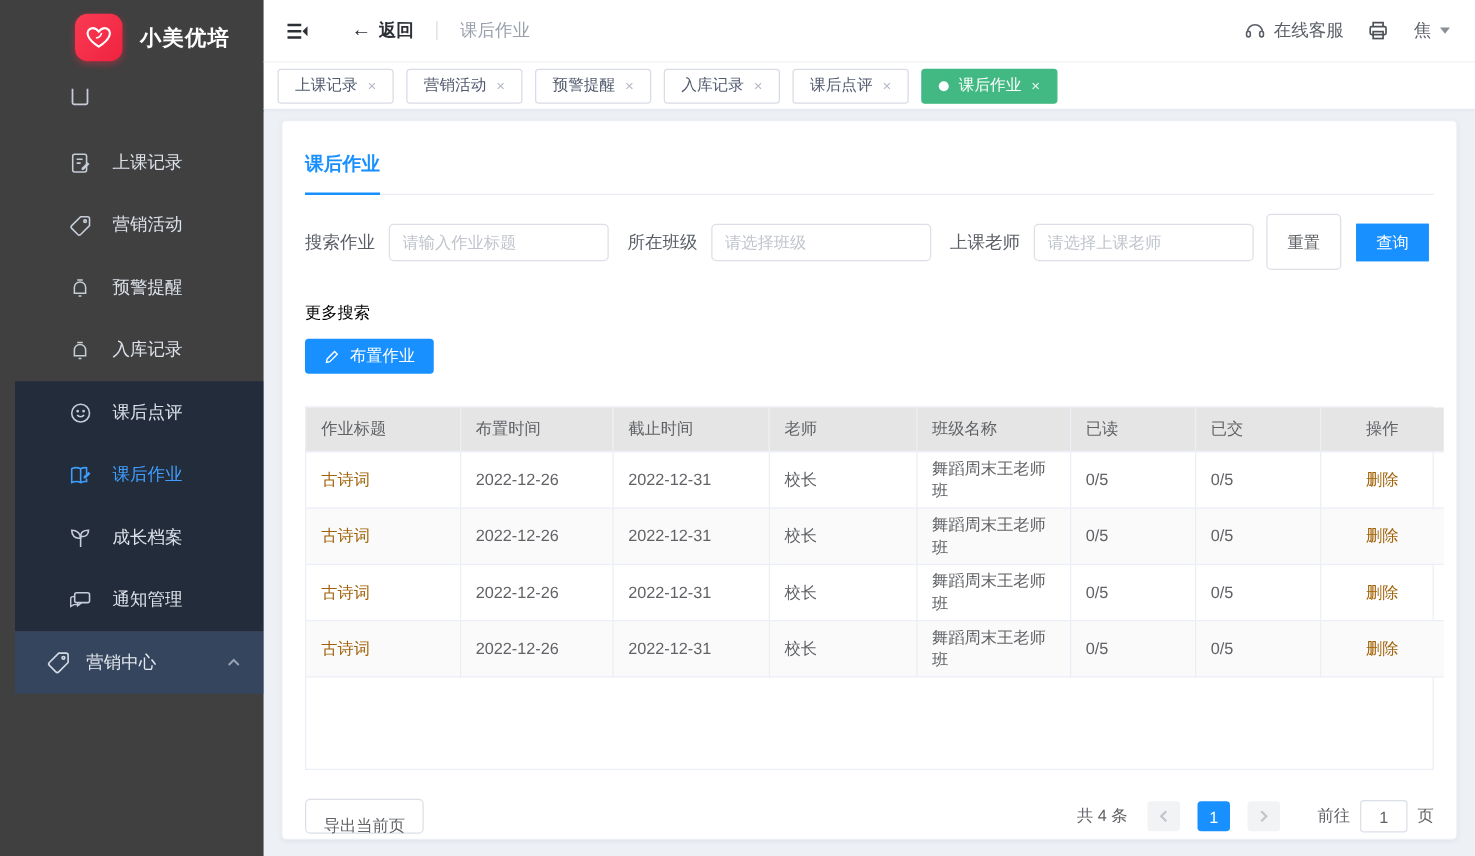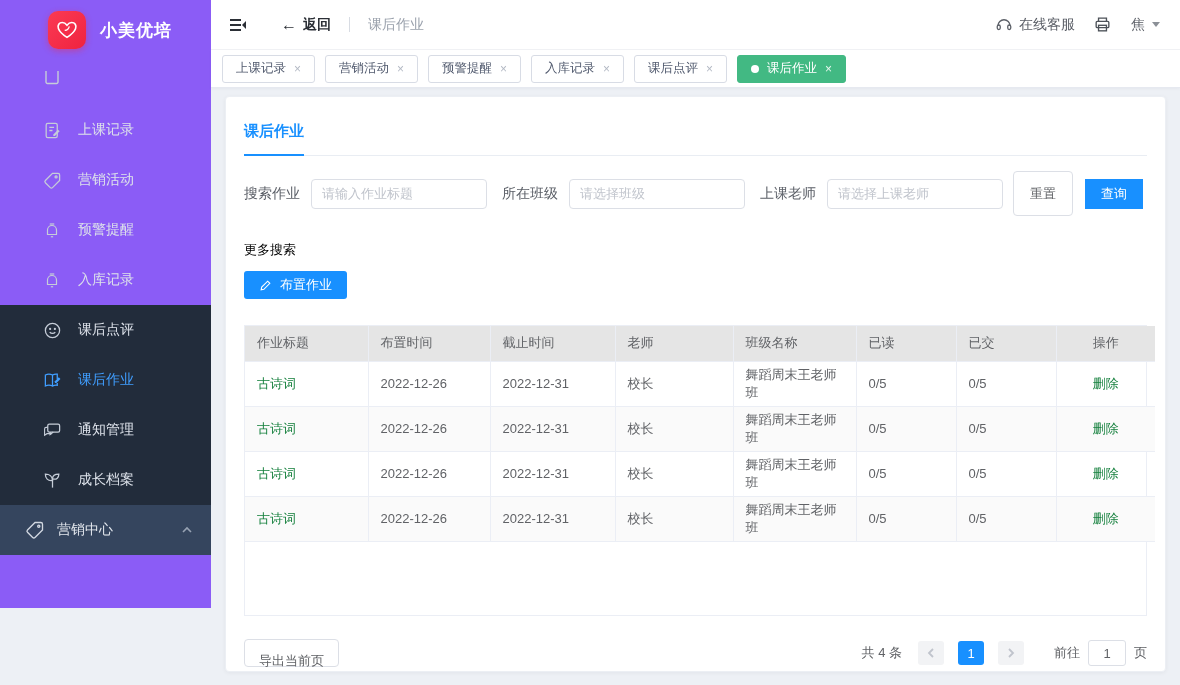--- a/index.html
+++ b/index.html
@@ -1,21 +1,21 @@
 <!DOCTYPE html>
 <html><head>
 <meta charset="utf-8">
 <style>
   * { margin:0; padding:0; box-sizing:border-box; }
   html,body { width:1180px; height:685px; overflow:hidden; }
   body { font-family:"Liberation Sans","DejaVu Sans",sans-serif; background:#edf0f5; color:#606266; }
   .app { position:relative; width:1180px; height:685px; }
 
   
-  .sidebar { position:absolute; left:0; top:0; width:211px; height:608px; background:#8b5cf6; overflow:hidden; }
+  .sidebar { position:absolute; left:0; top:0; width:211px; height:685px; background:#404040; overflow:hidden;padding-left:12px; }
   .logo { height:60px; display:flex; align-items:center; padding-left:48px; gap:14px; }
   .logo-box { width:38px; height:38px; border-radius:10px; background:linear-gradient(135deg,#fb3a54,#ef233f); display:flex; align-items:center; justify-content:center; box-shadow:0 2px 6px rgba(240,40,70,.45); }
   .logo-title { color:#ffffff; font-size:17px; font-weight:bold; letter-spacing:1px; }
   .menu { margin-top:-5px; }
   .menu-item { height:50px; display:flex; align-items:center; padding-left:42px; gap:16px; color:#dde2ea; font-size:14px; cursor:pointer; }
   .menu-item .mi-icon { width:20px; height:20px; color:#c6cdd8; flex:none; display:flex; align-items:center; justify-content:center; }
   .menu-item.active { color:#409eff; }
   .menu-item.active .mi-icon { color:#409eff; }
   .menu-section { height:50px; display:flex; align-items:center; padding-left:25px; gap:12px; background:#35455e; color:#e4e8ee; font-size:14px; cursor:pointer; position:relative; }
   .menu-section .mi-icon { width:20px; height:20px; color:#d3d9e2; display:flex; align-items:center; justify-content:center; }
@@ -61,21 +61,21 @@
   .assign-row { margin-top:12px; }
   .btn-assign { height:28px; padding:0 15px; background:#1890ff; border:none; border-radius:3px; color:#fff; font-size:13px; cursor:pointer; display:inline-flex; align-items:center; gap:8px; font-family:inherit; }
 
   .table-wrap { margin-top:26px; height:291px; border:1px solid #ebeef5; }
   table { width:100%; border-collapse:collapse; table-layout:fixed; }
   th, td { border-right:1px solid #ebeef5; border-bottom:1px solid #ebeef5; padding:0 12px; text-align:left; font-size:13px; }
   th:last-child, td:last-child { border-right:none; text-align:center; }
   th { height:35px; color:#606266; font-weight:normal; background:#e5e5e5; }
   td { height:45px; color:#606266; background:transparent; }
   tbody tr:nth-child(even) { background:#fafafa; }
-  td.link, .del-link { color:#15803d; cursor:pointer; }
+  td.link, .del-link { color:#a16207; cursor:pointer; }
   col.c1{width:123px} col.c2{width:122px} col.c3{width:125px} col.c4{width:118px} col.c5{width:123px} col.c6{width:100px} col.c7{width:100px} col.c8{width:99px}
 
   .foot-row { margin-top:23px; display:flex; align-items:center; }
   .btn-export { height:28px; padding:12px 14px; background:#fff; border:1px solid #dcdfe6; border-radius:4px; color:#606266; font-size:13px; cursor:pointer; font-family:inherit; }
   .pager { margin-left:auto; display:flex; align-items:center; font-size:13px; color:#606266; }
   .pg-total { margin-right:16px; }
   .pg-btn { width:26px; height:24px; background:#f2f3f5; border:none; border-radius:3px; color:#c0c4cc; display:flex; align-items:center; justify-content:center; cursor:pointer; }
   .pg-page { width:26px; height:24px; background:#1890ff; border-radius:3px; color:#ffffff; display:flex; align-items:center; justify-content:center; margin:0 14px; font-size:13px; cursor:pointer; }
   .pg-next { margin-right:30px; }
   .goto { display:flex; align-items:center; gap:8px; }
@@ -174,37 +174,37 @@
                 <path d="M15 13l5-5 2 2-5 5h-2v-2z" fill="currentColor" stroke="none"></path>
                 <path d="M12 19c2-1 4-1.3 6-1v-3"></path>
               </svg>
           </span>
           <span>课后作业</span>
         </div>
 
         <div class="menu-item">
           <span class="mi-icon">
             <svg width="19" height="19" viewBox="0 0 24 24" fill="none" stroke="currentColor" stroke-width="1.6">
+                <path d="M12 21V9"></path>
+                <path d="M12 12C12 7 8 4 3 4c0 5 3 9 9 8z"></path>
+                <path d="M12 10c0-4 3.5-6 8-6 0 4-2.5 7.5-8 6z"></path>
+              </svg>
+          </span>
+          <span>成长档案</span>
+        </div>
+
+        <div class="menu-item">
+          <span class="mi-icon">
+            <svg width="19" height="19" viewBox="0 0 24 24" fill="none" stroke="currentColor" stroke-width="1.6">
                 <rect x="6" y="4" width="15" height="10" rx="2"></rect>
                 <path d="M9 14v3l4-3"></path>
                 <path d="M6 8H4a2 2 0 0 0-2 2v8l3-2h6" stroke-width="1.4"></path>
               </svg>
           </span>
           <span>通知管理</span>
-        </div>
-
-        <div class="menu-item">
-          <span class="mi-icon">
-            <svg width="19" height="19" viewBox="0 0 24 24" fill="none" stroke="currentColor" stroke-width="1.6">
-                <path d="M12 21V9"></path>
-                <path d="M12 12C12 7 8 4 3 4c0 5 3 9 9 8z"></path>
-                <path d="M12 10c0-4 3.5-6 8-6 0 4-2.5 7.5-8 6z"></path>
-              </svg>
-          </span>
-          <span>成长档案</span>
         </div>
       </div>
 
       <div class="menu-section">
         <span class="mi-icon">
           <svg width="20" height="20" viewBox="0 0 24 24" fill="none" stroke="currentColor" stroke-width="1.6">
               <path d="M3 12l9-9h7a2 2 0 0 1 2 2v7l-9 9a2 2 0 0 1-2.8 0L3 14.8A2 2 0 0 1 3 12z"></path>
               <circle cx="16.5" cy="7.5" r="1.3"></circle>
             </svg>
         </span>

